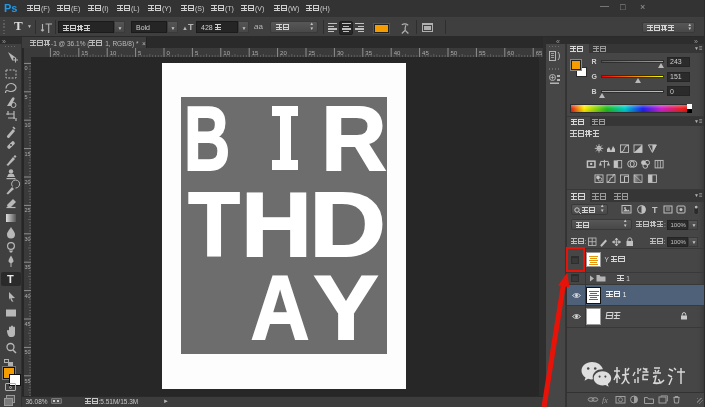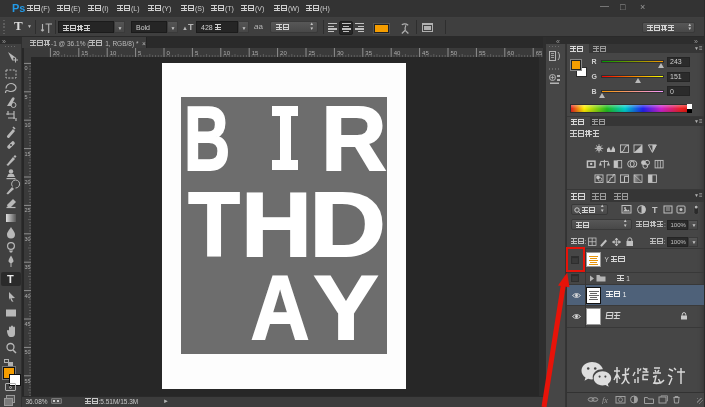--- a/index.html
+++ b/index.html
@@ -6,21 +6,21 @@
 .abs{position:absolute;}
 .txt{white-space:nowrap;line-height:1.15;}
 i.h{display:inline-block;background-repeat:no-repeat;vertical-align:top;margin-right:1px;color:inherit;}
 i.ha{background-image:linear-gradient(currentColor,currentColor),linear-gradient(currentColor,currentColor),linear-gradient(currentColor,currentColor),linear-gradient(currentColor,currentColor);background-size:100% 1px,100% 1px,100% 1px,1px 100%;background-position:0 0,0 55%,0 100%,50% 0;}
 i.hb{border:1px solid currentColor;background-image:linear-gradient(currentColor,currentColor);background-size:100% 1px;background-position:0 50%;}
 i.hc{background-image:linear-gradient(currentColor,currentColor),linear-gradient(currentColor,currentColor),linear-gradient(currentColor,currentColor),linear-gradient(currentColor,currentColor),linear-gradient(currentColor,currentColor);background-size:100% 1px,100% 1px,1px 100%,1px 100%,1px 60%;background-position:0 15%,0 80%,20% 0,80% 0,50% 20%;}
 .cmb{position:absolute;background:linear-gradient(#575757,#484848);border:1px solid #393939;border-radius:2px;}
 .sep{position:absolute;width:1px;background:#2e2e2e;}
 </style></head><body>
 <div class="abs" style="left:0px;top:0px;width:705px;height:17px;background:#333;"></div>
-<div class="abs txt" style="left:12px;top:2px;font-size:11px;color:#2399e5;letter-spacing:0px;"><b>Ps</b></div>
+<div class="abs txt" style="left:4px;top:2px;font-size:11px;color:#2399e5;letter-spacing:0px;"><b>Ps</b></div>
 <div class="abs txt" style="left:27px;top:5px;font-size:7px;color:#cfcfcf;"><i class="h ha" style="width:6px;height:6px;color:#cfcfcf;"></i><i class="h hb" style="width:6px;height:6px;color:#cfcfcf;"></i><span style="font-size:7px;color:#cfcfcf">(F)</span></div>
 <div class="abs txt" style="left:57px;top:5px;font-size:7px;color:#cfcfcf;"><i class="h ha" style="width:6px;height:6px;color:#cfcfcf;"></i><i class="h hb" style="width:6px;height:6px;color:#cfcfcf;"></i><span style="font-size:7px;color:#cfcfcf">(E)</span></div>
 <div class="abs txt" style="left:88px;top:5px;font-size:7px;color:#cfcfcf;"><i class="h ha" style="width:6px;height:6px;color:#cfcfcf;"></i><i class="h hb" style="width:6px;height:6px;color:#cfcfcf;"></i><span style="font-size:7px;color:#cfcfcf">(I)</span></div>
 <div class="abs txt" style="left:117px;top:5px;font-size:7px;color:#cfcfcf;"><i class="h ha" style="width:6px;height:6px;color:#cfcfcf;"></i><i class="h hb" style="width:6px;height:6px;color:#cfcfcf;"></i><span style="font-size:7px;color:#cfcfcf">(L)</span></div>
 <div class="abs txt" style="left:148px;top:5px;font-size:7px;color:#cfcfcf;"><i class="h ha" style="width:6px;height:6px;color:#cfcfcf;"></i><i class="h hb" style="width:6px;height:6px;color:#cfcfcf;"></i><span style="font-size:7px;color:#cfcfcf">(Y)</span></div>
 <div class="abs txt" style="left:181px;top:5px;font-size:7px;color:#cfcfcf;"><i class="h ha" style="width:6px;height:6px;color:#cfcfcf;"></i><i class="h hb" style="width:6px;height:6px;color:#cfcfcf;"></i><span style="font-size:7px;color:#cfcfcf">(S)</span></div>
 <div class="abs txt" style="left:211px;top:5px;font-size:7px;color:#cfcfcf;"><i class="h ha" style="width:6px;height:6px;color:#cfcfcf;"></i><i class="h hb" style="width:6px;height:6px;color:#cfcfcf;"></i><span style="font-size:7px;color:#cfcfcf">(T)</span></div>
 <div class="abs txt" style="left:241px;top:5px;font-size:7px;color:#cfcfcf;"><i class="h ha" style="width:6px;height:6px;color:#cfcfcf;"></i><i class="h hb" style="width:6px;height:6px;color:#cfcfcf;"></i><span style="font-size:7px;color:#cfcfcf">(V)</span></div>
 <div class="abs txt" style="left:274px;top:5px;font-size:7px;color:#cfcfcf;"><i class="h ha" style="width:6px;height:6px;color:#cfcfcf;"></i><i class="h hb" style="width:6px;height:6px;color:#cfcfcf;"></i><span style="font-size:7px;color:#cfcfcf">(W)</span></div>
 <div class="abs txt" style="left:306px;top:5px;font-size:7px;color:#cfcfcf;"><i class="h ha" style="width:6px;height:6px;color:#cfcfcf;"></i><i class="h hb" style="width:6px;height:6px;color:#cfcfcf;"></i><span style="font-size:7px;color:#cfcfcf">(H)</span></div>

